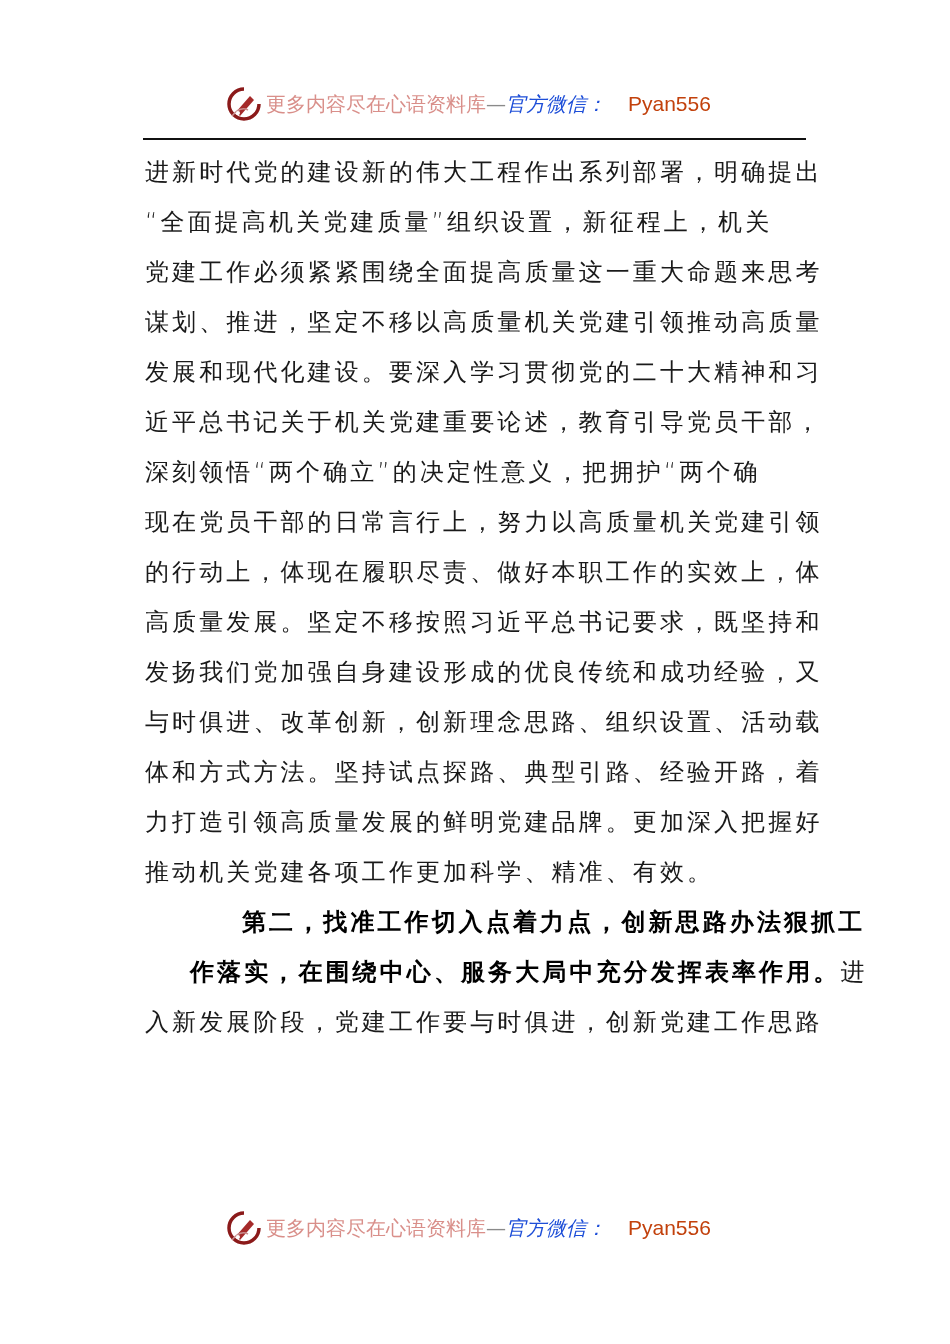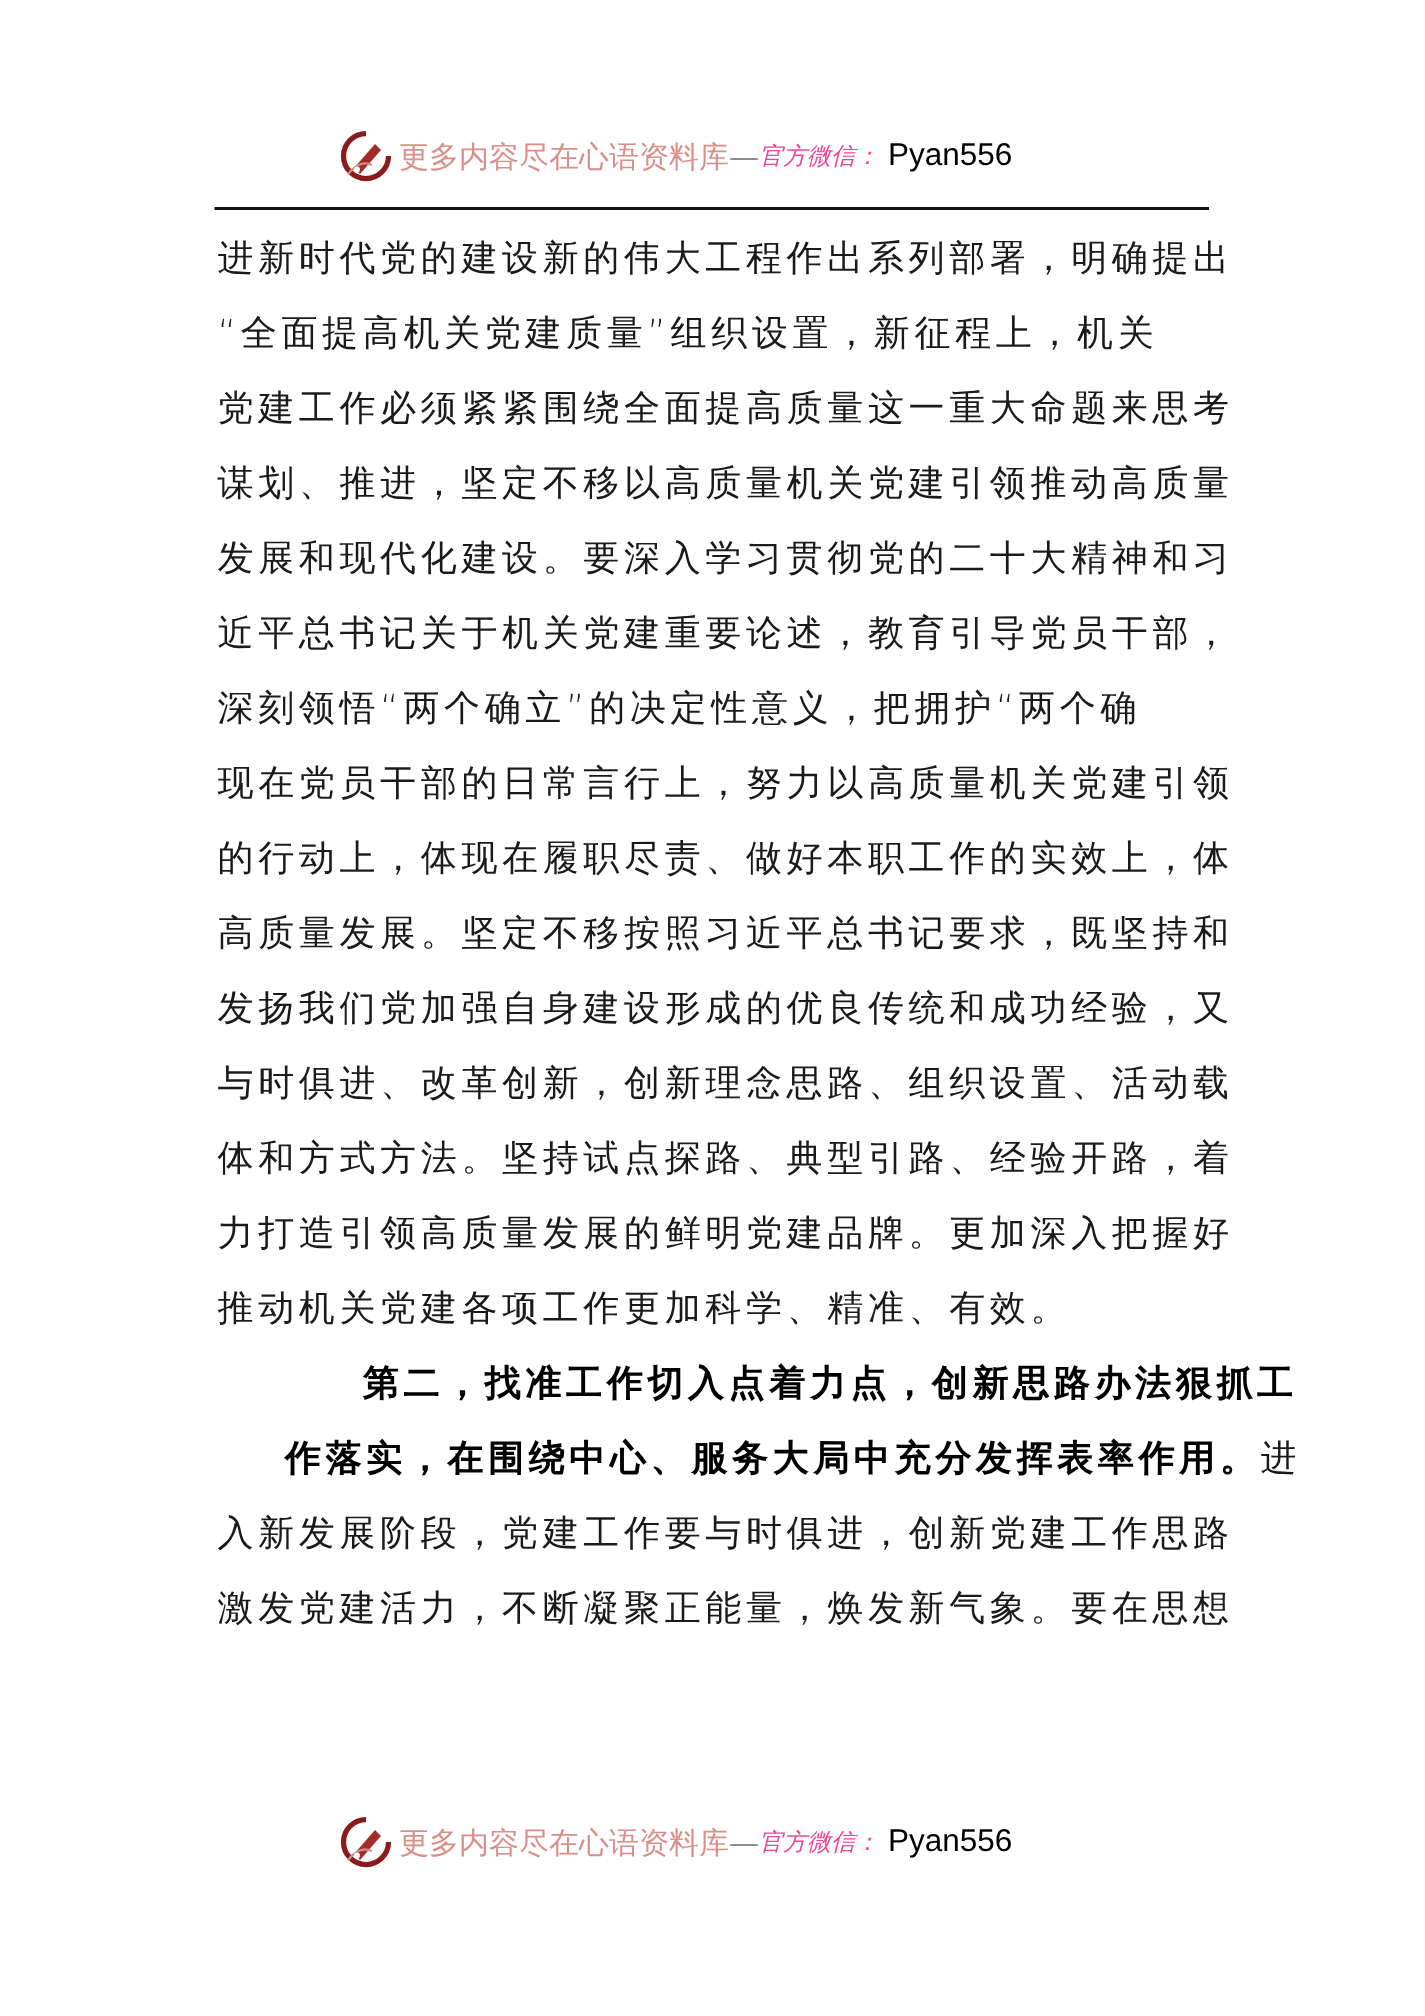--- a/index.html
+++ b/index.html
@@ -4,22 +4,22 @@
 <style>
   html, body { margin: 0; padding: 0; background: #ffffff; }
   body { width: 950px; height: 1344px; position: relative; overflow: hidden;
          font-family: "DejaVu Sans", sans-serif; }
   .watermark { position: absolute; left: 226px; height: 40px; display: flex; align-items: center; }
   .watermark.top { top: 84px; }
   .watermark.bottom { top: 1208px; }
   .logo { width: 36px; height: 36px; margin-right: 4px; }
   .wm-main { color: #d98f8a; font-family: "DejaVu Serif", serif; font-size: 20px; letter-spacing: 0px; }
   .wm-sep { color: #8a8a8a; font-family: "DejaVu Serif", serif; font-size: 20px; }
-  .wm-label { color: #ec4899; font-family: "DejaVu Serif", serif; font-size: 16px; font-style: italic; }
-  .wm-id { color: #000000; font-family: "Liberation Sans", sans-serif; font-size: 21px; margin-left: 6px; }
+  .wm-label { color: #1d4ed8; font-family: "DejaVu Serif", serif; font-size: 20px; font-style: italic; }
+  .wm-id { color: #c2410c; font-family: "Liberation Sans", sans-serif; font-size: 21px; margin-left: 22px; }
   .rule { position: absolute; left: 143px; top: 138px; width: 663px; height: 2px; background: #111; }
   .content { position: absolute; left: 145px; top: 147px; width: 664px; }
   .line { height: 50px; line-height: 50px; font-size: 24px; color: #1a1a1a;
           white-space: nowrap; letter-spacing: 3.1px; font-family: "DejaVu Sans", sans-serif; font-weight: 300; }
   .bold { font-weight: bold; color: #000; margin-left: 45px; }
   .indent { padding-left: 52px; }
 </style>
 </head>
 <body>
 
@@ -50,21 +50,20 @@
   <div class="line">的行动上，体现在履职尽责、做好本职工作的实效上，体</div>
   <div class="line">高质量发展。坚定不移按照习近平总书记要求，既坚持和</div>
   <div class="line">发扬我们党加强自身建设形成的优良传统和成功经验，又</div>
   <div class="line">与时俱进、改革创新，创新理念思路、组织设置、活动载</div>
   <div class="line">体和方式方法。坚持试点探路、典型引路、经验开路，着</div>
   <div class="line">力打造引领高质量发展的鲜明党建品牌。更加深入把握好</div>
   <div class="line">推动机关党建各项工作更加科学、精准、有效。</div>
   <div class="line bold indent">第二，找准工作切入点着力点，创新思路办法狠抓工</div>
   <div class="line"><span class="bold">作落实，在围绕中心、服务大局中充分发挥表率作用。</span><span>进</span></div>
   <div class="line">入新发展阶段，党建工作要与时俱进，创新党建工作思路</div>
-  <div class="line">激发党建活力，不断凝聚正能量，焕发新气象。要在思想</div>
 </div>
 
 <div class="watermark bottom">
   <svg class="logo" viewBox="0 0 36 36">
     <path d="M18 3 A15 15 0 1 0 33 18" fill="none" stroke="#8b1a1a" stroke-width="3.5"></path>
     <path d="M10 26 L24 10 L28 14 L14 30 Z" fill="#a52a2a"></path>
     <path d="M6 30 Q14 20 22 24" fill="none" stroke="#c98f8f" stroke-width="1.5"></path>
     <circle cx="12" cy="27" r="2" fill="#fff"></circle>
   </svg>
   <span class="wm-main">更多内容尽在心语资料库</span>

